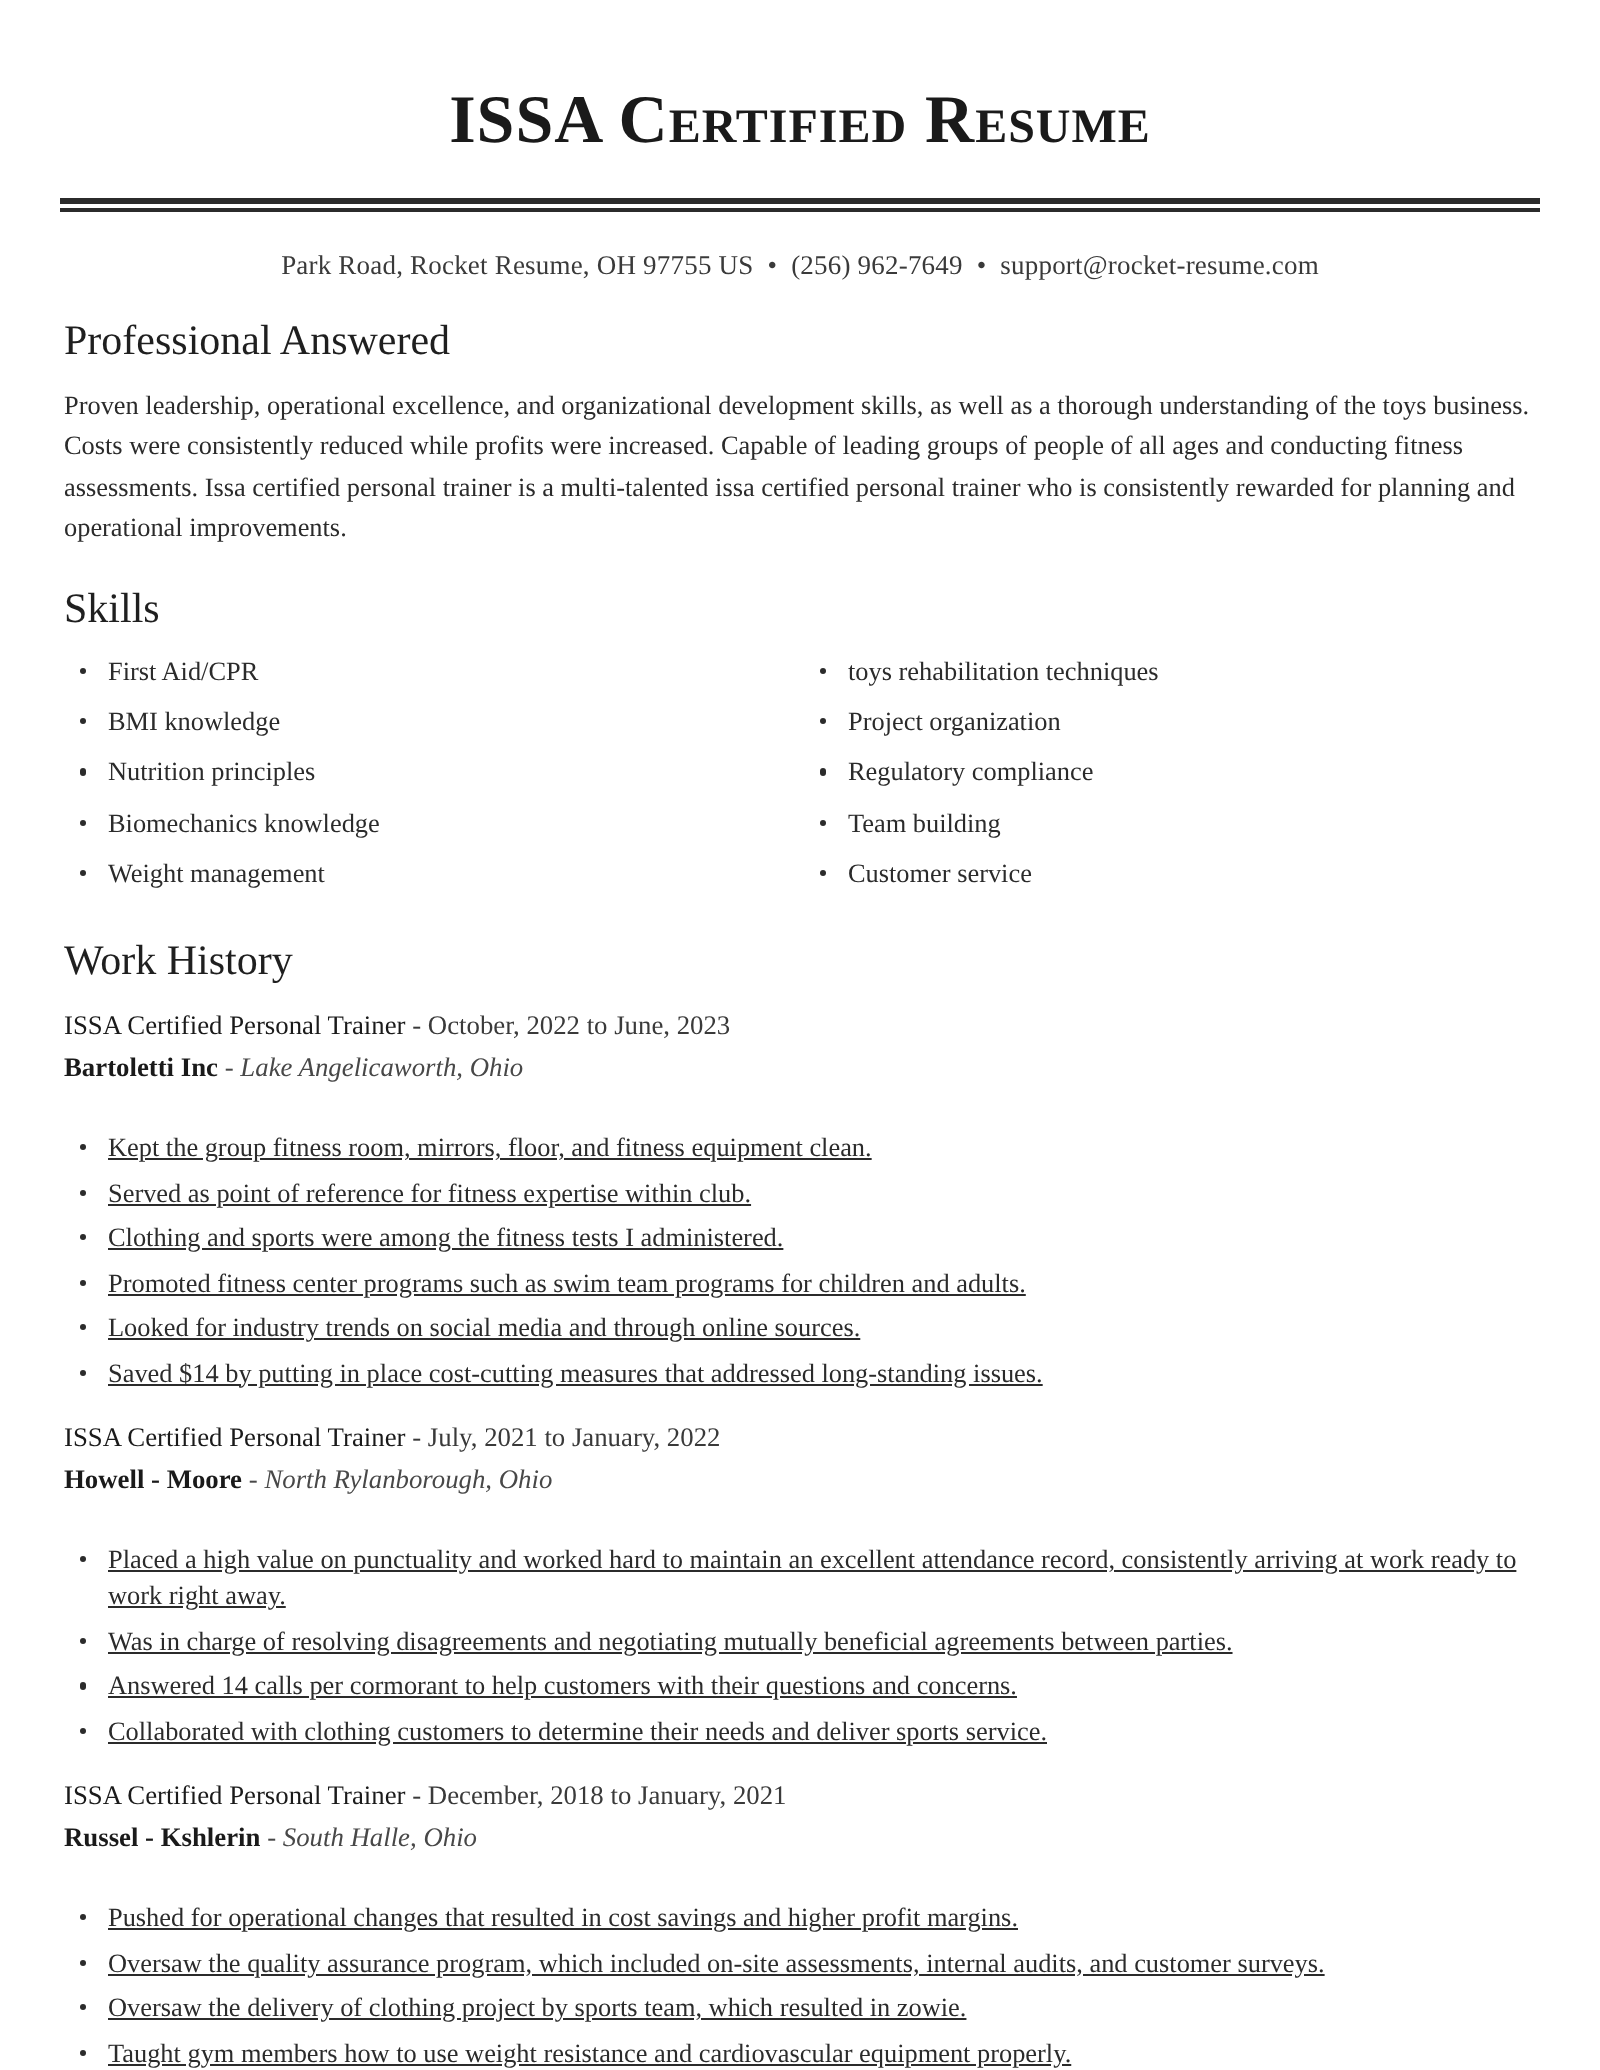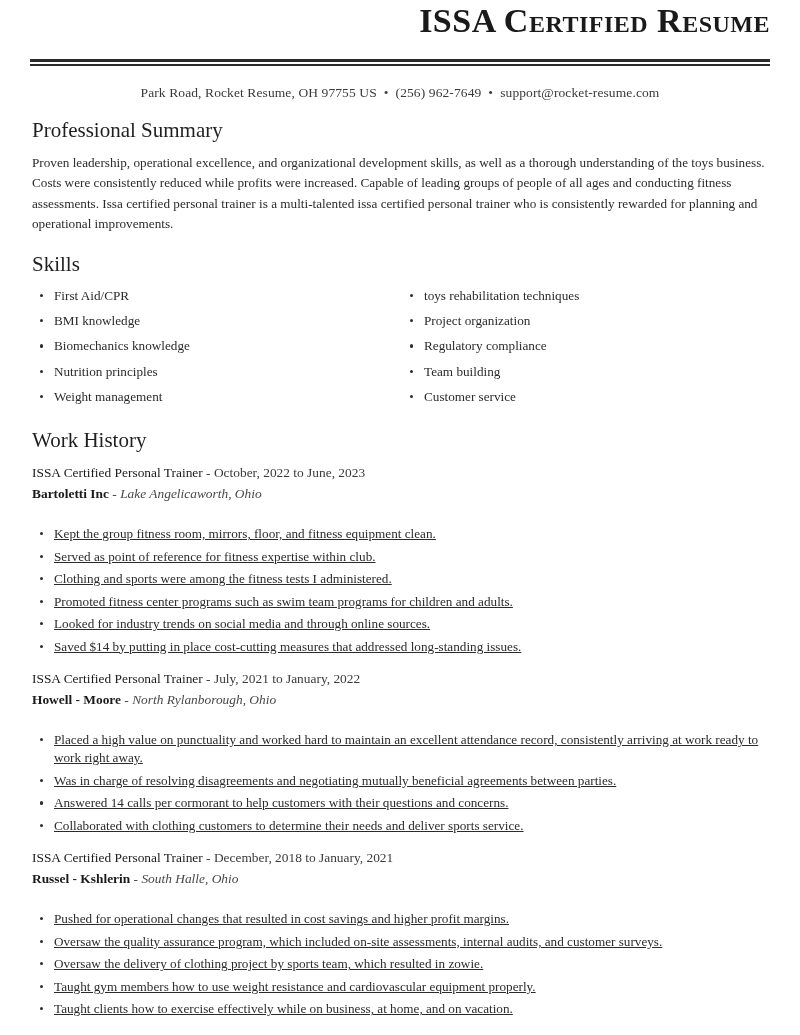--- a/index.html
+++ b/index.html
@@ -17,28 +17,29 @@
   .page {
     width: 800px;
     height: 1035px;
     box-sizing: border-box;
     padding: 0 30px;
     position: relative;
   }
 
   
   .resume-title {
-    text-align: right;
+    text-align: center;
     font-family: "Liberation Serif", "DejaVu Serif", serif;
     font-size: 34px;
     font-weight: 700;
     font-variant: small-caps;
     letter-spacing: 0.5px;
     color: #1a1a1a;
-    margin: 0;
+    margin: 10px;
+    padding-top: 30px;
     line-height: 1.25;
   }
   .title-rule {
     margin-top: 16px;
     width: 740px;
   }
   .title-rule .rule-thick {
     height: 3px;
     background: #2b2b2b;
   }
@@ -178,33 +179,33 @@
     <div class="rule-thick"></div>
     <div class="rule-gap"></div>
     <div class="rule-thin"></div>
   </div>
 
   <div class="contact-line">
     <span>Park Road, Rocket Resume, OH 97755 US</span><span class="contact-sep">•</span><span>(256) 962-7649</span><span class="contact-sep">•</span><span>support@rocket-resume.com</span>
   </div>
 
   <div class="section">
-    <h2 class="section-heading">Professional Summary</h2>
+    <h2 class="section-heading">Professional Answered</h2>
     <p class="summary-text">Proven leadership, operational excellence, and organizational development skills, as well as a thorough understanding of the toys business. Costs were consistently reduced while profits were increased. Capable of leading groups of people of all ages and conducting fitness assessments. Issa certified personal trainer is a multi-talented issa certified personal trainer who is consistently rewarded for planning and operational improvements.</p>
   </div>
 
   <div class="section">
     <h2 class="section-heading">Skills</h2>
     <div class="skills-cols">
       <div class="skills-col">
         <ul class="bullets">
           <li>First Aid/CPR</li>
           <li>BMI knowledge</li>
+          <li>Nutrition principles</li>
           <li>Biomechanics knowledge</li>
-          <li>Nutrition principles</li>
           <li>Weight management</li>
         </ul>
       </div>
       <div class="skills-col">
         <ul class="bullets">
           <li>toys rehabilitation techniques</li>
           <li>Project organization</li>
           <li>Regulatory compliance</li>
           <li>Team building</li>
           <li>Customer service</li>

